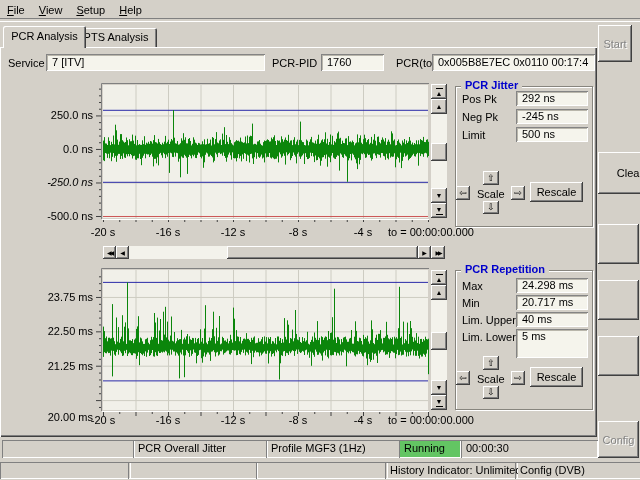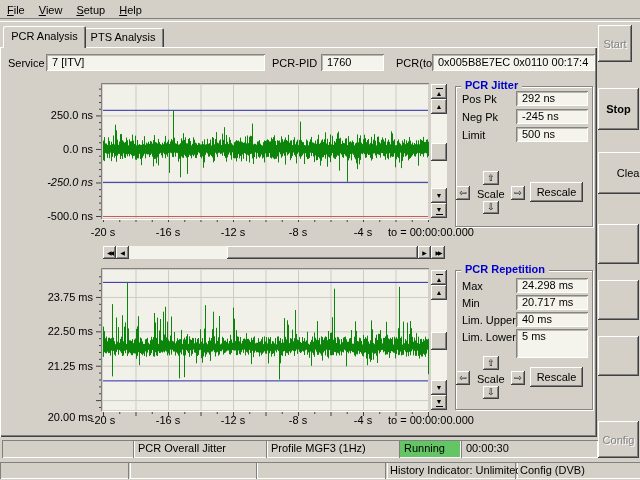--- a/index.html
+++ b/index.html
@@ -46,21 +46,21 @@
 
   <div class="menubar">
     <div class="menu-item">File</div>
     <div class="menu-item">View</div>
     <div class="menu-item">Setup</div>
     <div class="menu-item">Help</div>
   </div>
   <div class="menusep"></div>
 
   <div class="tab" style="left:3px;top:26px;width:83px;height:22px;line-height:21px;z-index:3">PCR Analysis</div>
-  <div class="tab" style="left:82px;top:28px;width:82px;height:19px;line-height:18px">PTS Analysis</div>
+  <div class="tab" style="left:75px;top:28px;width:82px;height:19px;line-height:18px">PTS Analysis</div>
 
   <div class="content"></div>
 
   <div class="lbl" style="left:8px;top:57px">Service</div>
   <div class="field" style="left:46px;top:54px;width:213px;height:17px;line-height:16px">7 [ITV]</div>
   <div class="lbl" style="left:272px;top:57px">PCR-PID</div>
   <div class="field" style="left:321px;top:54px;width:57px;height:17px;line-height:16px">1760</div>
   <div class="lbl" style="left:396px;top:57px">PCR(to)</div>
   <div class="field" style="left:432px;top:54px;width:157px;height:17px;line-height:16px">0x005B8E7EC  0x0110  00:17:4</div>
 
@@ -280,21 +280,20 @@
   <div class="lbl" style="left:477px;top:373px">Scale</div>
   <div class="btn3" style="left:511px;top:371px;width:14px;height:14px">
       <span class="arrowglyph">⇨</span>
     </div>
   <div class="btn3" style="left:483px;top:386px;width:16px;height:13px">
       <span class="arrowglyph">⇩</span>
     </div>
   <div class="btn3" style="left:530px;top:367px;width:53px;height:20px">Rescale</div>
 
   <div class="btn3 disabled" style="left:598px;top:25px;width:34px;height:37px">Start</div>
-  <div class="btn3 bold" style="left:598px;top:88px;width:41px;height:42px">Stop</div>
   <div class="btn3" style="left:598px;top:152px;width:64px;height:42px">Clear</div>
   <div class="btn3" style="left:598px;top:224px;width:41px;height:40px"></div>
   <div class="btn3" style="left:598px;top:280px;width:41px;height:40px"></div>
   <div class="btn3" style="left:598px;top:336px;width:41px;height:40px"></div>
   <div class="btn3 disabled" style="left:598px;top:421px;width:41px;height:37px">Config</div>
 
   <div class="statusp" style="left:2px;top:440px;width:128px"></div>
   <div class="statusp" style="left:133px;top:440px;width:130px">PCR Overall Jitter</div>
   <div class="statusp" style="left:266px;top:440px;width:130px">Profile MGF3 (1Hz)</div>
   <div class="statusp" style="left: 399px; top: 440px; width: 57px; background: rgb(99, 197, 99);">Running</div>

